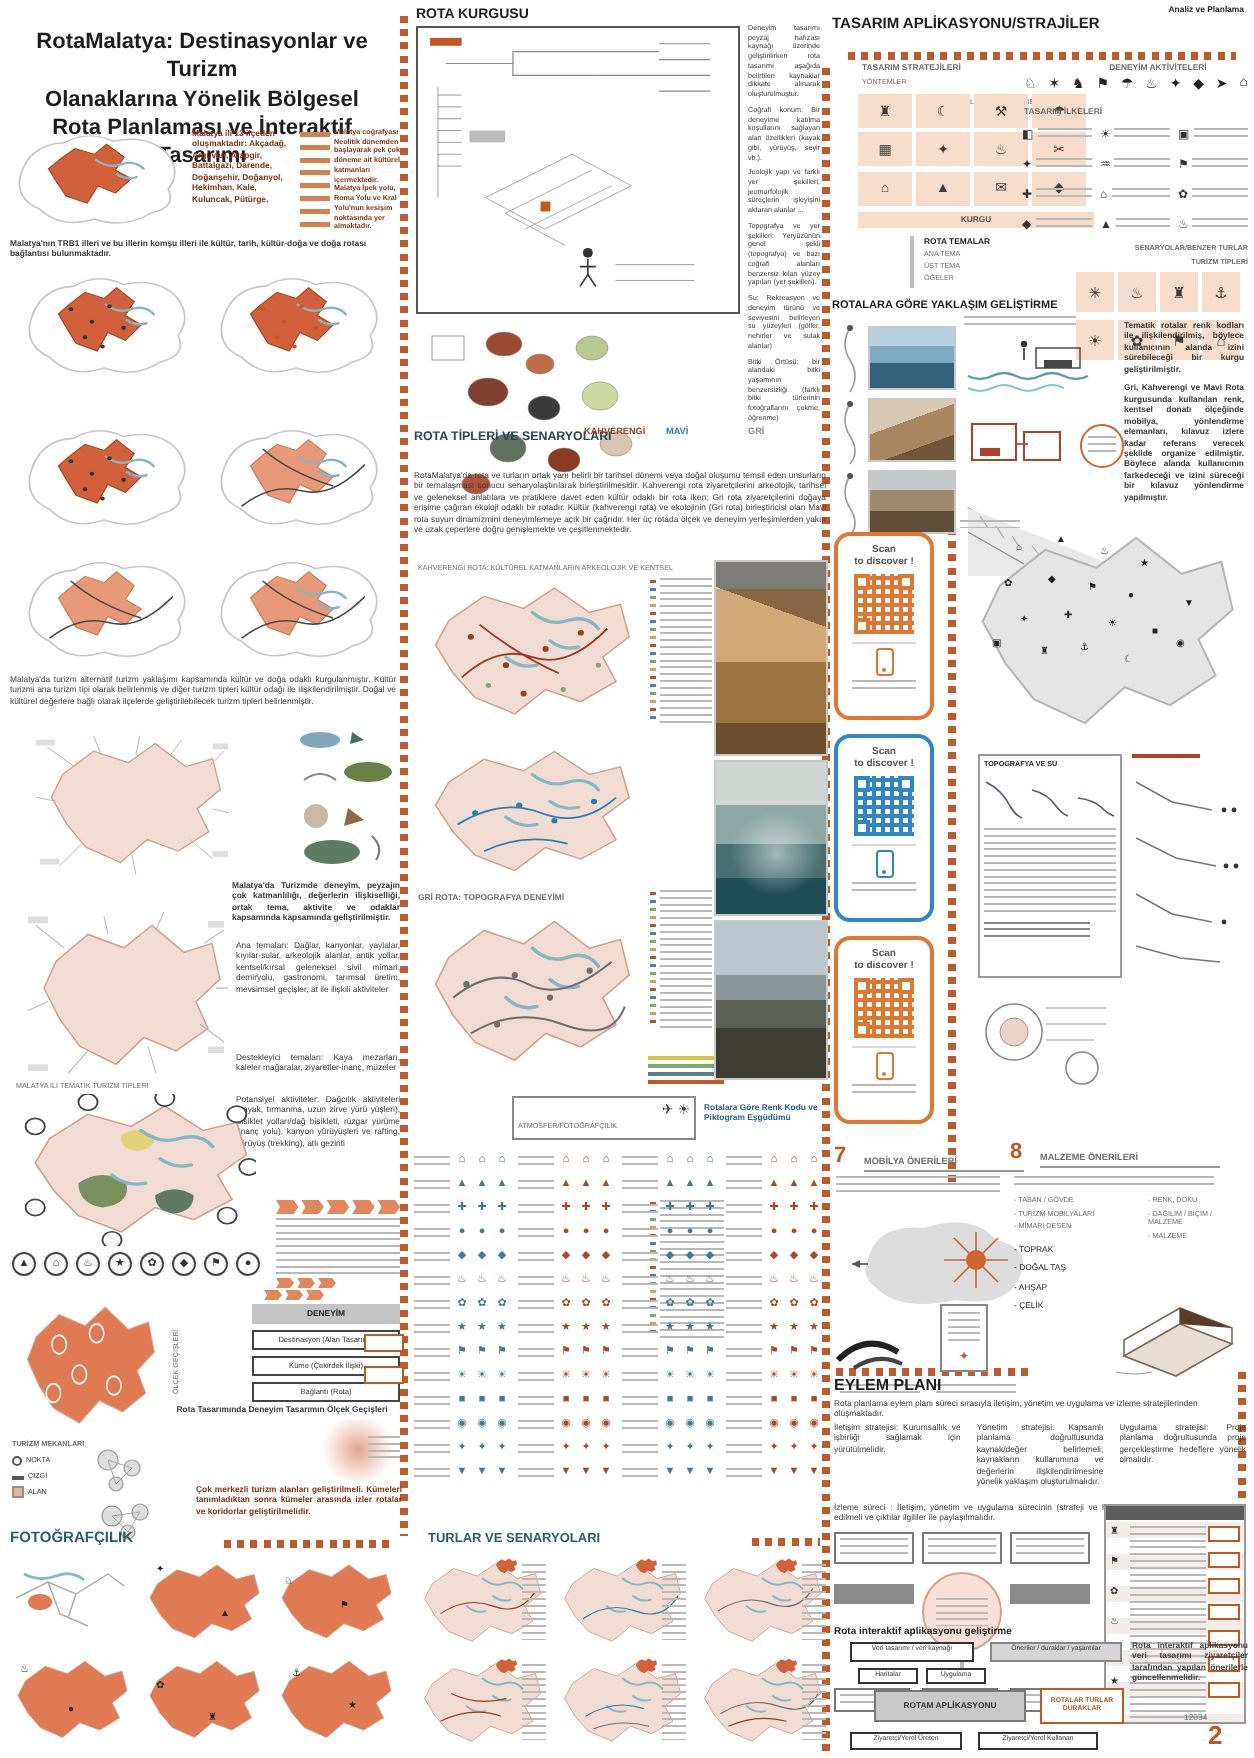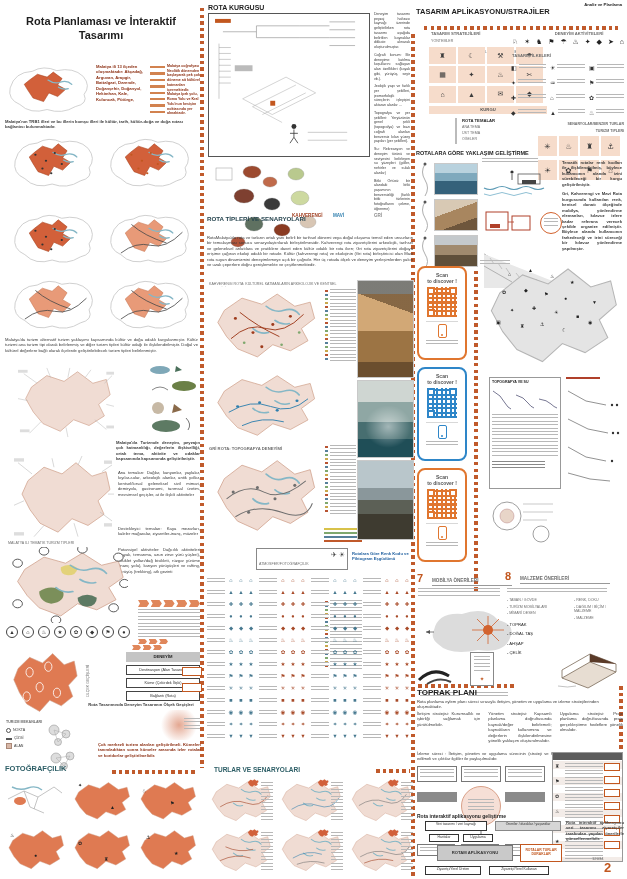--- a/index.html
+++ b/index.html
@@ -136,20 +136,22 @@
   <div class="abs vd" style="left:200px;top:8px;height:760px"></div>
   <div class="abs vd" style="left:411px;top:34px;height:845px"></div>
   <div class="abs vd" style="left:474px;top:264px;height:330px"></div>
   <div class="abs vd" style="left:619px;top:686px;height:122px"></div>
   <div class="abs hd" style="left:424px;top:26px;width:194px"></div>
   <div class="abs hd" style="left:112px;top:770px;width:86px"></div>
   <div class="abs hd" style="left:376px;top:769px;width:34px"></div>
   <div class="abs hd" style="left:418px;top:684px;width:96px"></div>
 
   <div class="abs c b dk" style="left:8px;top:14px;width:186px;font-size:11px;line-height:1.3">
+    <div>RotaMalatya: Destinasyonlar ve Turizm</div>
+    <div>Olanaklarına Yönelik Bölgesel</div>
     <div>Rota Planlaması ve İnteraktif Tasarımı</div>
   </div>
 
   <div class="abs" style="left:4px;top:62px;width:88px;height:54px">
     <svg class="map" viewBox="0 0 100 75" preserveAspectRatio="none">
         <use href="#reg" class="reg"></use>
         <use href="#mala" class="mala"></use>
         <use href="#watp" class="wat"></use>
       </svg>
   </div>
@@ -1264,21 +1266,21 @@
       <div class="t4 dk dash" style="margin-bottom:4px">ÇELİK</div>
     </div>
   <svg class="abs" style="left:556px;top:648px;width:66px;height:42px" viewBox="0 0 66 42">
     <path d="M6 30 L34 14 60 24 32 40 Z" fill="#e7ddd2" stroke="#7a6a58" stroke-width=".8"></path>
     <path d="M34 14 L34 6 60 16 60 24 M34 6 L6 22 6 30" fill="none" stroke="#7a6a58" stroke-width=".8"></path>
     <path d="M34 6 L60 16 34 14 Z" fill="#5a3a28"></path>
     <path d="M12 26 l18 -10 M18 29 l18 -10 M24 32 l18 -10" stroke="#b7a globala08f" stroke-width=".5"></path>
     <path d="M2 38 q10 2 18 0" fill="none" stroke="#999" stroke-width=".6"></path>
   </svg>
 
-  <div class="abs b dk t8" style="left:417px;top:689px;width:90px">TOPRAK PLANI</div>
+  <div class="abs b dk t8" style="left:417px;top:689px;width:90px">EYLEM PLANI</div>
   <div class="abs t4 ov" style="left:417px;top:699px;width:206px;height:10px">Rota planlama eylem planı süreci sırasıyla iletişim, yönetim ve uygulama ve izleme stratejilerinden oluşmaktadır.</div>
   <div class="abs" style="left:417px;top:711px;width:206px;height:38px;display:flex;gap:8px">
 
   <p class="t4 j ov" style="flex:1">İletişim stratejisi: Kurumsallık ve işbirliği sağlamak için yürütülmelidir.</p>
       <p class="t4 j ov" style="flex:1">Yönetim stratejisi: Kapsamlı planlama doğrultusunda kaynak/değer belirlemeli; kaynakların kullanımına ve değerlerin ilişkilendirilmesine yönelik yaklaşım oluşturulmalıdır.</p>
       <p class="t4 j ov" style="flex:1">Uygulama stratejisi: Proje planlama doğrultusunda proje gerçekleştirme hedeflere yönelik olmalıdır.</p>
     </div>
   <div class="abs t4 j ov" style="left:417px;top:751px;width:206px;height:12px">İzleme süreci : İletişim, yönetim ve uygulama sürecinin (strateji ve hedeflerinin) gerçekleşme oranı takip edilmeli ve çıktılar ilgililer ile paylaşılmalıdır.</div>
 
   <div class="abs" style="left:417px;top:766px;width:130px;height:96px">

